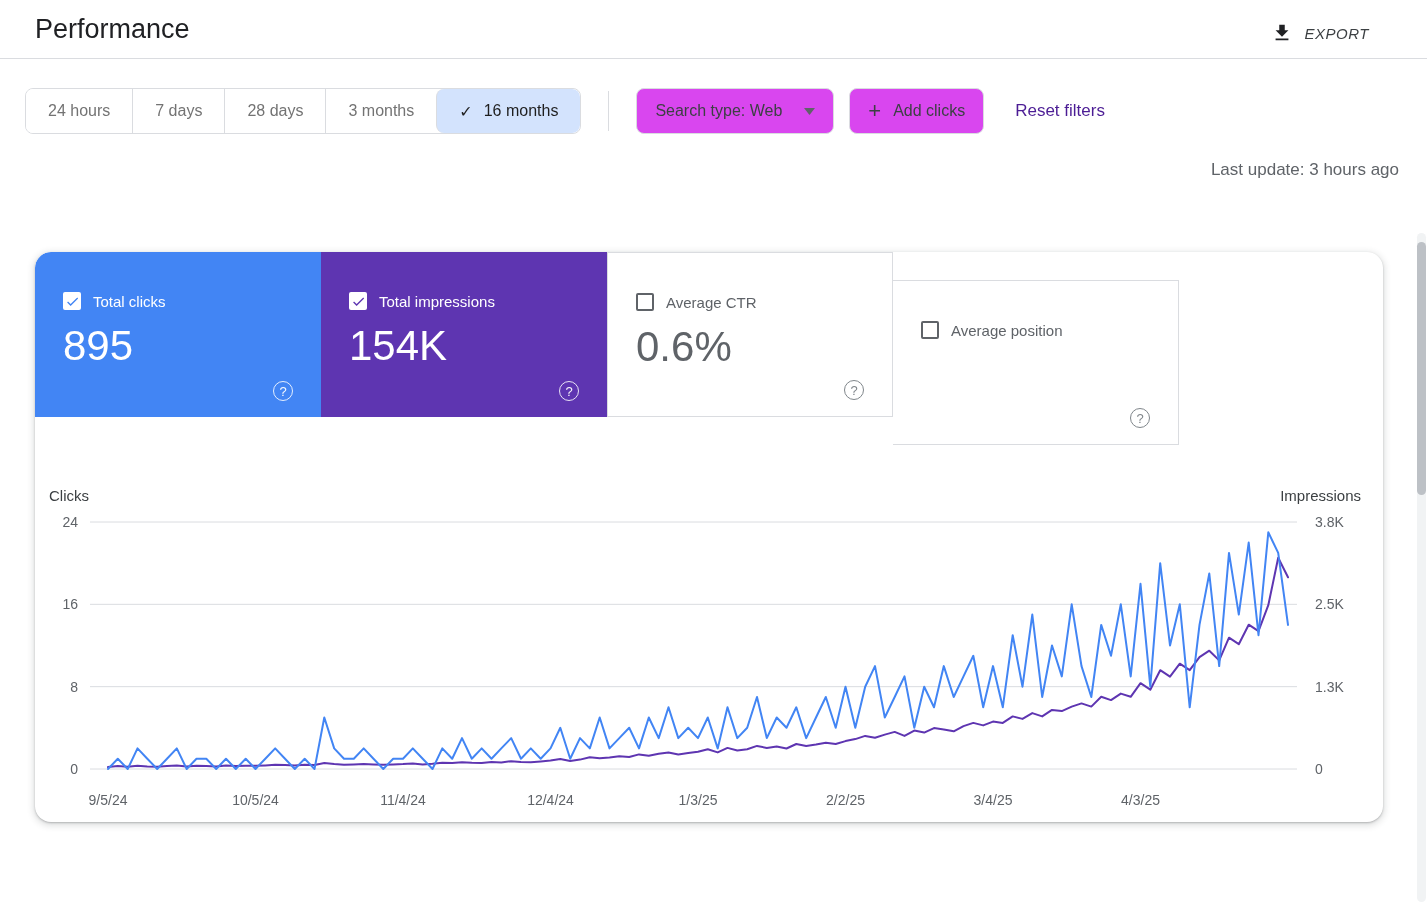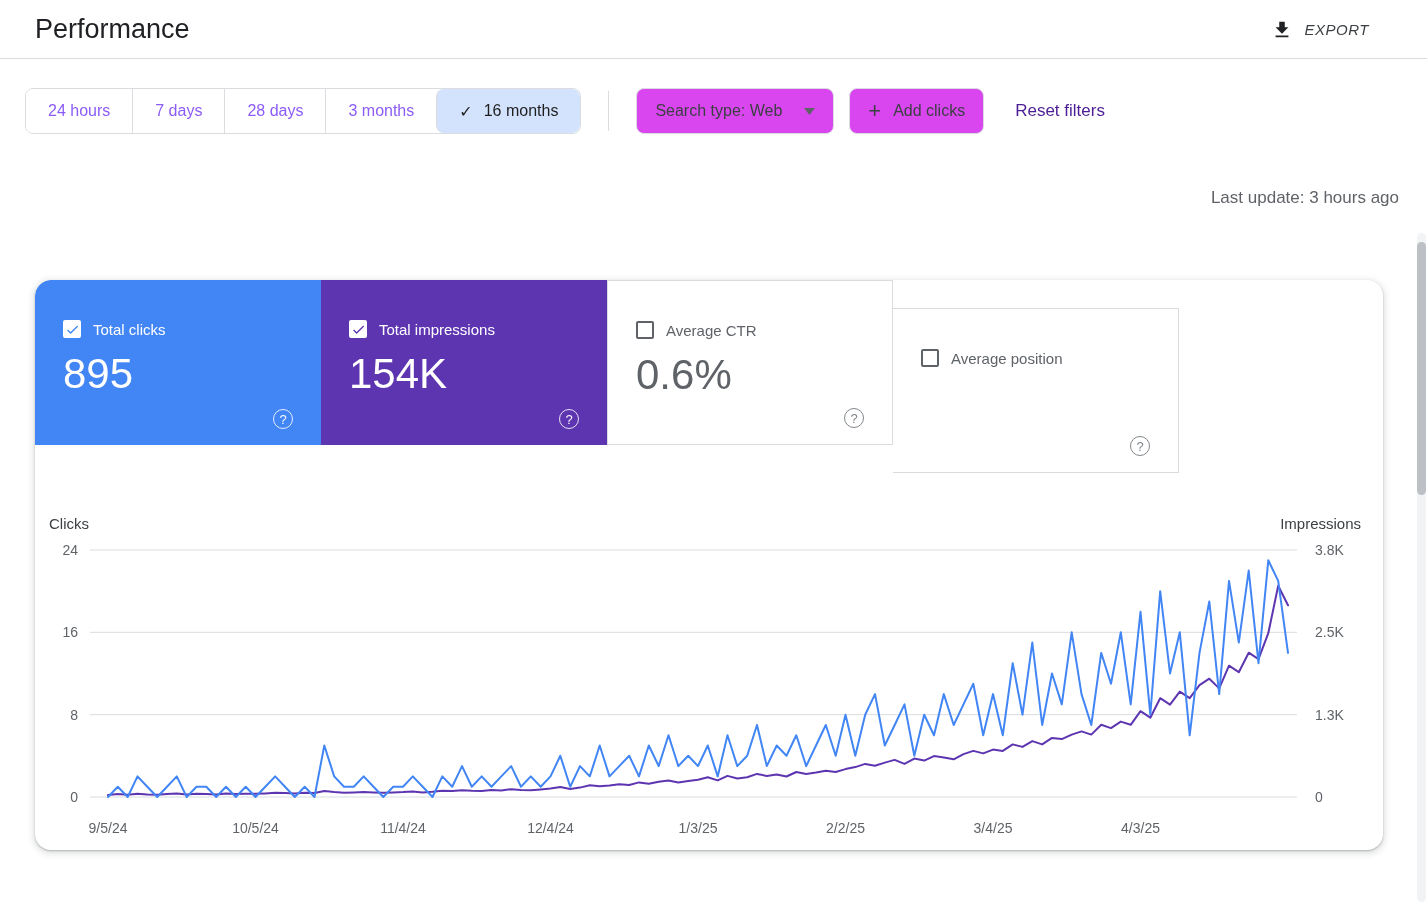--- a/index.html
+++ b/index.html
@@ -3,43 +3,43 @@
 <meta charset="utf-8">
 <style>
   * { box-sizing: border-box; }
   html,body { margin:0; padding:0; }
   body {
     width:1427px; height:902px; overflow:hidden; position:relative;
     background:#fff; color:#202124;
     font-family:"Liberation Sans", sans-serif;
   }
   
-  .hdr { display:flex; justify-content:space-between; align-items:center; padding:14px 52px 13px 35px;gap:48px; }
+  .hdr { display:flex; justify-content:space-between; align-items:flex-end; padding:14px 52px 13px 35px;gap:48px; }
   .page-title { font-size:27px; font-weight:400; color:#202124; margin:0; }
   .export-btn { display:flex; align-items:center; gap:12px; background:none; border:none; cursor:pointer;
     font-family:inherit; font-size:15px; font-weight:500; letter-spacing:.5px; color:#3c4043;font-style:italic; }
   .hr { height:1px; background:#dadce0; }
 
   
   .toolbar { display:flex; align-items:center; margin-top:29px; padding-left:25px; }
   .seg-group { display:flex; border:1px solid #dadce0; border-radius:8px; height:46px; overflow:hidden; background:#fff; }
   .seg { display:flex; align-items:center; padding:0 22px; background:#fff; border:none; border-left:1px solid #dadce0;
-    font-family:inherit; font-size:16px; color:#8b5cf6; cursor:pointer; }
+    font-family:inherit; font-size:16px; color:#737373; cursor:pointer; }
   .seg:first-child { border-left:none; }
   .seg.selected { background:#d3e3fd; color:#1f1f1f; border-radius:8px; font-weight:500; }
   .seg .check { margin-right:11px; font-size:16px; color:#1f1f1f; }
   .vdiv { width:1px; height:40px; background:#dadce0; margin:0 27px; }
   .chip { display:flex; align-items:center; height:46px; padding:0 18px; border:1px solid #dadce0; border-radius:8px;
     background:#d946ef; font-family:inherit; font-size:16px; color:#3c4043; cursor:pointer; }
   .chip .caret { margin-left:22px; display:flex; }
   .chip .plus { font-size:22px; font-weight:400; margin-right:12px; color:#3c4043; line-height:1; }
   .chip + .chip { margin-left:15px; }
   .reset-link { margin-left:31px; color:#4c1d95; font-size:17px; text-decoration:none; cursor:pointer; }
 
-  .last-update { text-align:right; margin:54px 28px 0 0; font-size:17px; color:#5f6368; }
+  .last-update { text-align:right; margin:26px 28px 0 0; font-size:17px; color:#5f6368; }
 
   
   .card { position:relative; margin:72px 0 0 35px; width:1348px; height:570px; border-radius:16px; background:#fff;
     box-shadow:0 1px 2px rgba(60,64,67,.3), 0 2px 6px 2px rgba(60,64,67,.15); overflow:hidden; }
   .metrics { display:flex; }
   .metric { position:relative; width:286px; height:165px; padding:40px 0 0 28px; cursor:pointer; }
   .metric:first-child { border-top-left-radius:16px; }
   .metric.off { background:#fff; border:1px solid #dadce0; }
   .metric.off + .metric.off { border-left:none;margin-top:28px; }
   .metric.on { color:#fff; background:var(--mc); }

